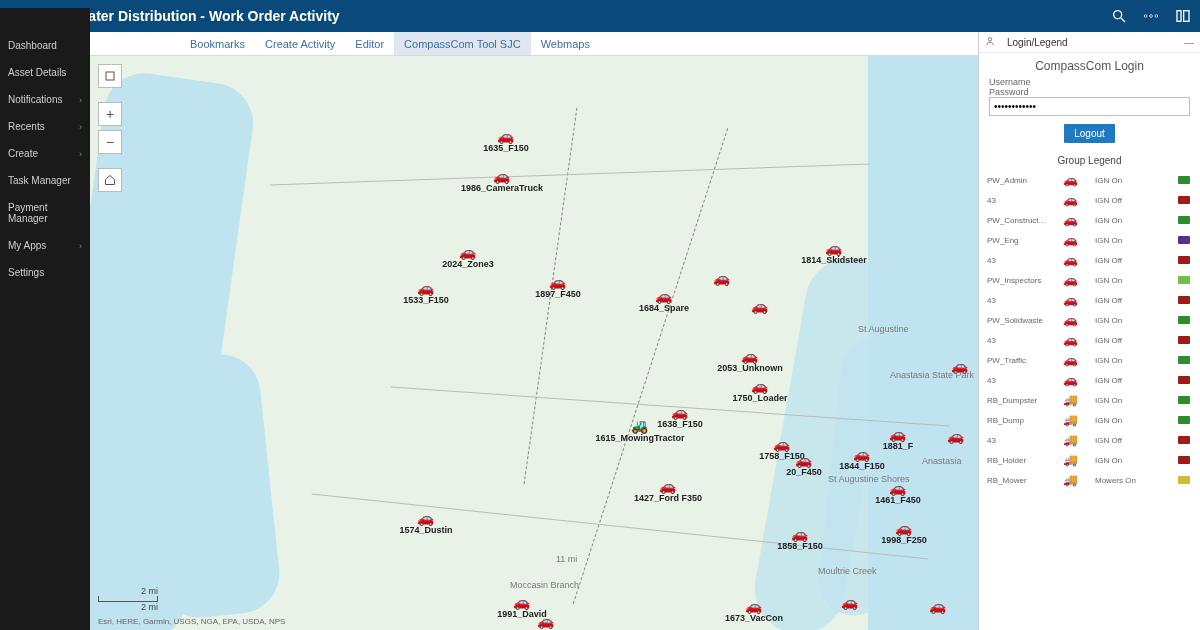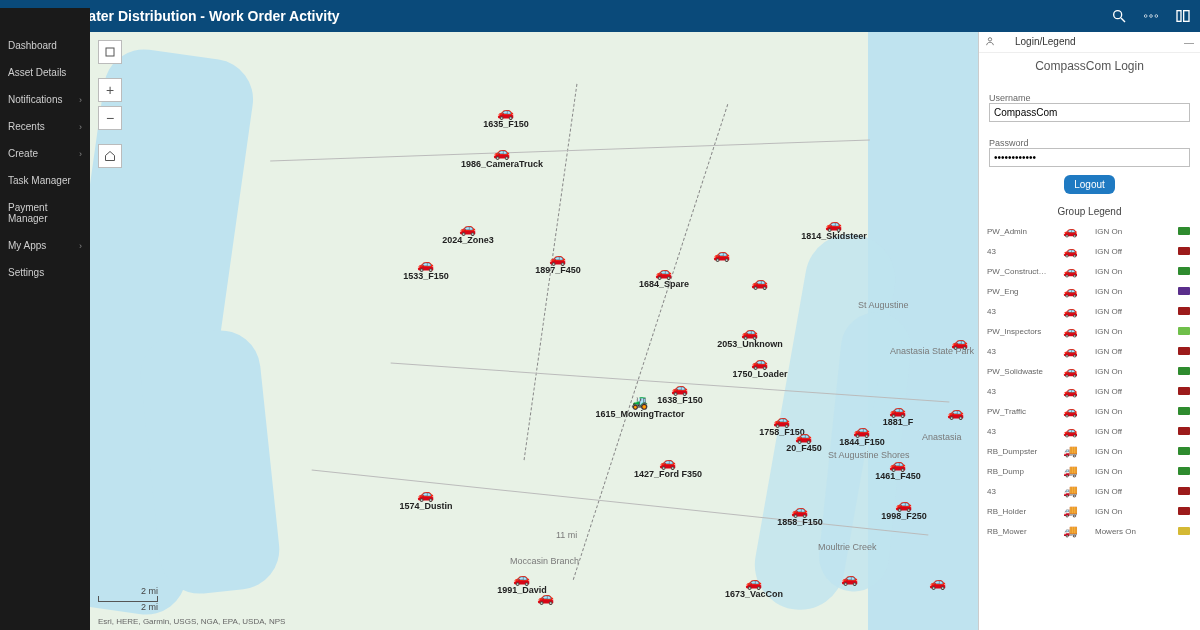--- a/index.html
+++ b/index.html
@@ -45,26 +45,26 @@
   .vehicle { position: absolute; transform: translate(-50%, -50%); }
   .vehicle .glyph { display: block; font-size: 14px; line-height: 1; }
   .vehicle.green .glyph { color: #1f5c1f; }
   .vehicle.red .glyph { color: #b01212; }
   .vehicle.yellow .glyph { color: #caa20a; }
   .vehicle .lbl { position: absolute; left: 50%; transform: translateX(-50%); top: 14px; white-space: nowrap; font-size: 9px; color: #222; font-weight: 600; }
 
   
   .rightpanel { width: 222px; background: #fff; border-left: 1px solid #ccc; display: flex; flex-direction: column; font-size: 10px; color: #333; }
   .rp-head { display: flex; align-items: center; justify-content: space-between; padding: 4px 6px; border-bottom: 1px solid #eee; }
-  .rp-head .lhs { display: flex; gap: 20px; }
+  .rp-head .lhs { display: flex; align-items: center; gap: 12px; }
   .rp-title { text-align: center; font-size: 12px; padding: 6px 0 4px; color: #555; }
   .rp-form { padding: 0 10px 6px; }
-  .rp-form label { display: block; font-size: 9px; color: #666; margin-top: 16px; }
+  .rp-form label { display: block; font-size: 9px; color: #666; margin-top: 0; }
   .rp-form input { width: 100%; border: 1px solid #bfbfbf; padding: 3px 4px; font-size: 10px; }
-  .rp-form .submit { display: block; margin: 8px auto 4px; background: #1f7ac2; color: #fff; border: none; padding: 4px 10px; font-size: 10px; cursor: pointer; border-radius: 6px; }
+  .rp-form .submit { display: block; margin: 8px auto 4px; background: #1f7ac2; color: #fff; border: none; padding: 4px 10px; font-size: 10px; cursor: pointer; border-radius: 1px; }
   .legend-title { text-align: center; font-size: 10px; color: #444; padding: 2px 0 4px; }
   .legend { flex: 1; overflow-y: auto; }
   .legend-row { display: grid; grid-template-columns: 60px 40px 1fr 14px; align-items: center; gap: 4px; padding: 3px 8px; font-size: 8px; color: #666; }
   .legend-row .name { white-space: nowrap; overflow: hidden; text-overflow: ellipsis; }
   .legend-row .ic { font-size: 12px; color: #222; text-align: center; }
   .legend-row .sw { width: 12px; height: 8px; border-radius: 1px; }
 
   .place-label { position: absolute; font-size: 9px; color: #7a7a7a; white-space: nowrap; }
 </style>
 </head>
@@ -126,20 +126,27 @@
         <div class="item">
           <span>My Apps</span>
           <span class="chev">›</span>
         </div>
         <div class="item">
           <span>Settings</span>
         </div>
       </div>
 
   <div style="flex:1; display:flex; flex-direction:column; min-width:0;">
+    <div class="toolbar" id="toolbar">
+          <div class="tab">Bookmarks</div>
+          <div class="tab">Create Activity</div>
+          <div class="tab">Editor</div>
+          <div class="tab active">CompassCom Tool SJC</div>
+          <div class="tab">Webmaps</div>
+        </div>
 
     <div class="maparea">
 
       <div class="water" style="left:-20px; top:20px; width:150px; height:560px; transform:rotate(8deg); border-radius:40px;"></div>
       <div class="water" style="left:60px; top:300px; width:120px; height:260px; transform:rotate(-6deg); border-radius:40px;"></div>
       <div class="ocean"></div>
       <div class="water" style="left:690px; top:200px; width:90px; height:380px; transform:rotate(10deg); border-radius:50px; opacity:.8;"></div>
       <div class="water" style="left:740px; top:280px; width:70px; height:280px; transform:rotate(6deg); border-radius:40px; opacity:.8;"></div>
 
       <div class="roaddash" style="left:460px; top:50px; height:380px; transform:rotate(8deg);"></div>
@@ -304,21 +311,20 @@
                 <path d="M4 22c0-4 4-7 8-7s8 3 8 7"></path>
               </svg>
         </span>
         <span>Login/Legend</span>
       </span>
       <span style="cursor:pointer;color:#888;">—</span>
     </div>
     <div class="rp-title">CompassCom Login</div>
     <div class="rp-form">
       <label>Username</label>
-      <input type="text" value="CompassCom" style="">
       <label>Password</label>
       <input type="password" value="************" style="">
       <button class="submit">Logout</button>
     </div>
     <div class="legend-title">Group Legend</div>
     <div class="legend" id="legend">
           <div class="legend-row">
             <span class="name">PW_Admin</span>
             <span class="ic">🚗</span>
             <span>IGN On</span>

